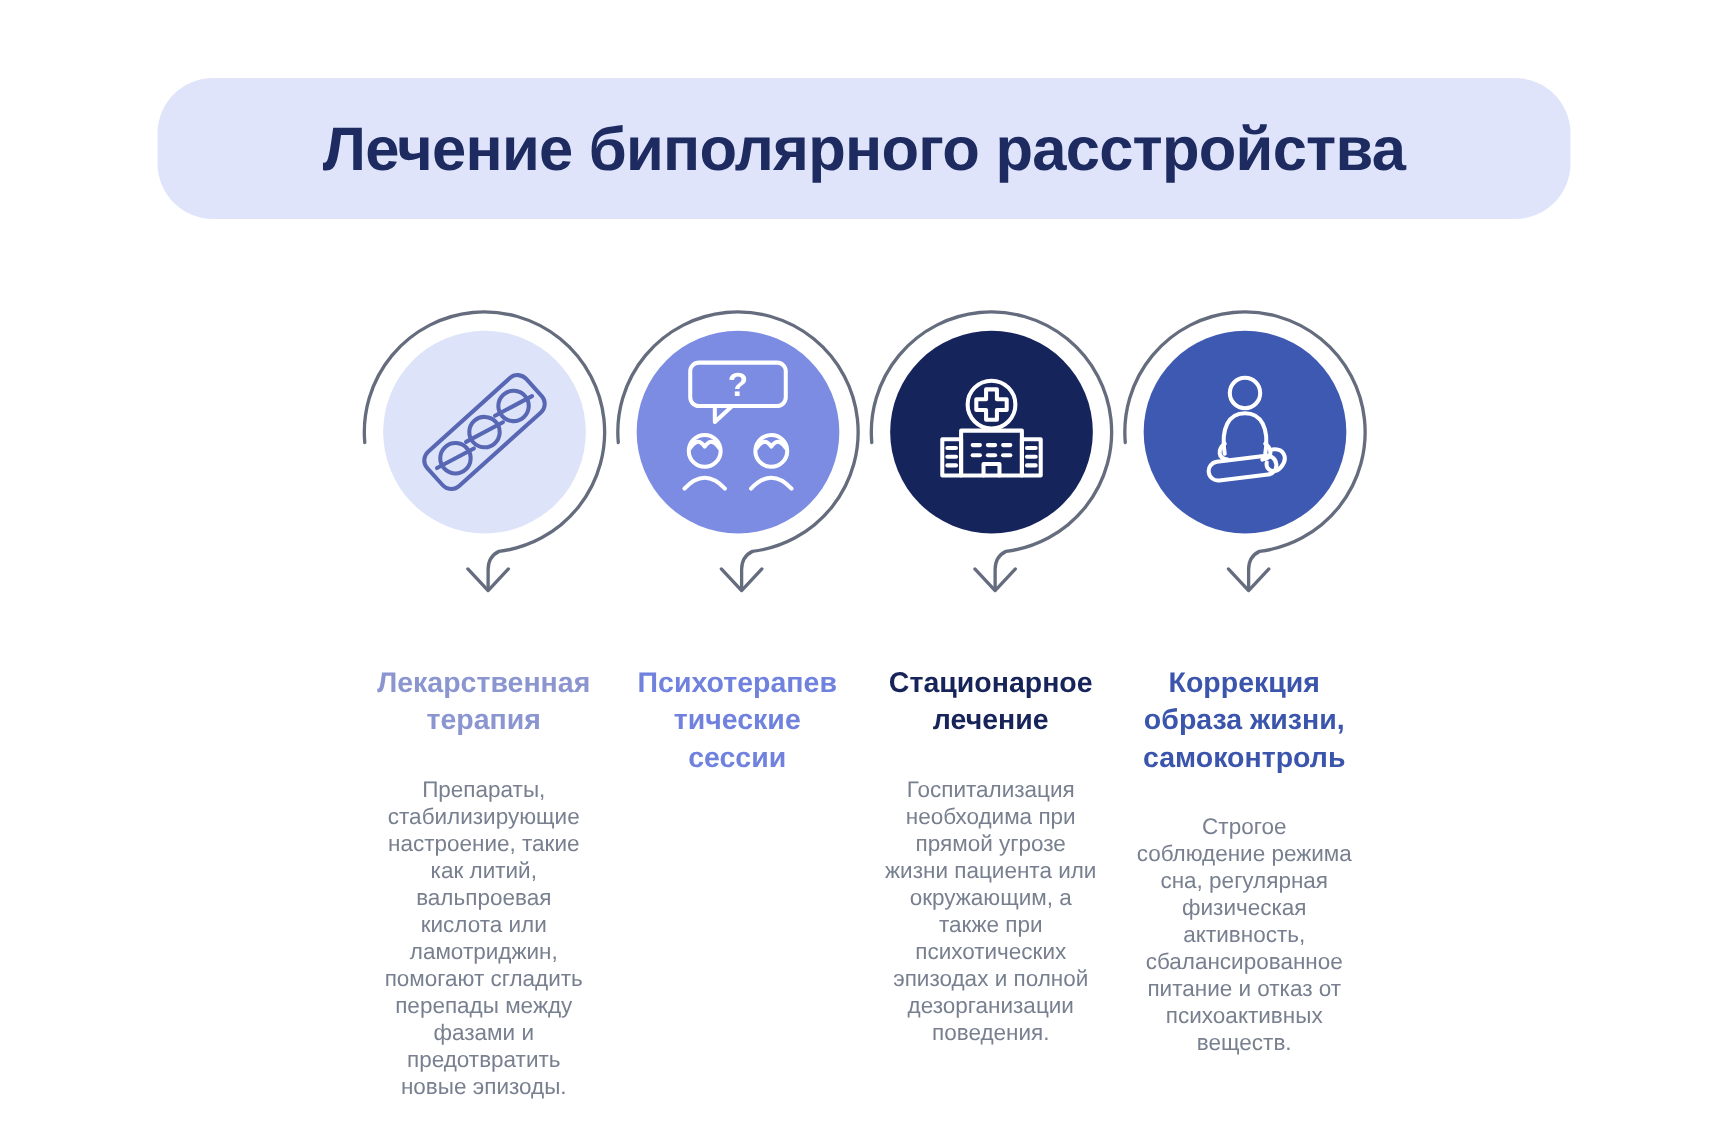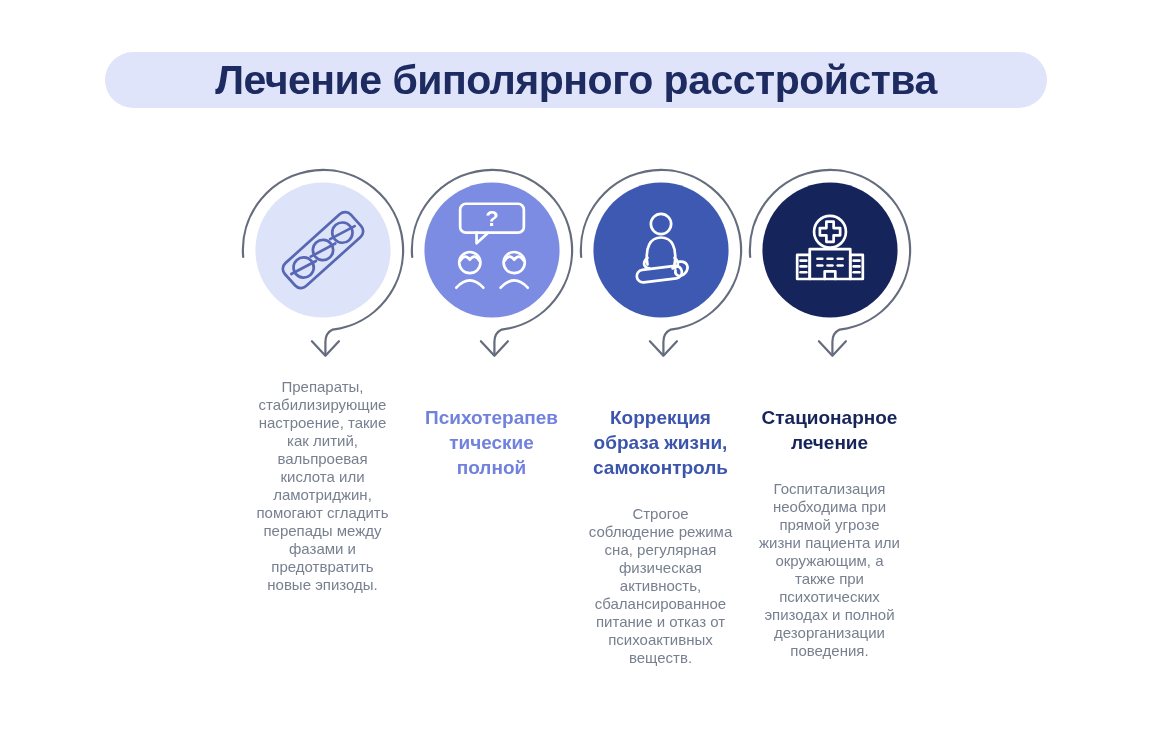--- a/index.html
+++ b/index.html
@@ -2,21 +2,21 @@
 <html lang="ru"><head>
 <meta charset="utf-8">
 <style>
   html,body{margin:0;padding:0;}
   body{
     width:1152px;height:753px;background:#ffffff;overflow:hidden;
     font-family:"Liberation Sans","DejaVu Sans",sans-serif;
     -webkit-font-smoothing:antialiased;
   }
   .title-pill{
-    width:942px;height:56px;margin:52px auto 0;
+    width:942px;height:94px;margin:52px auto 0;
     background:#dfe4fb;border-radius:37px;
     display:flex;align-items:center;justify-content:center;
   }
   .title-pill h1{
     margin:0;font-size:41px;font-weight:700;color:#1d2b61;letter-spacing:-0.5px;
   }
   .columns{
     width:676px;margin:57px auto 0;
     display:grid;grid-template-columns:repeat(4,169px);
   }
@@ -58,20 +58,22 @@
         <g class="icon" transform="translate(86,88) rotate(48)">
           <rect x="-16" y="-46" width="32" height="92" rx="8"></rect>
           <circle cx="0" cy="-27" r="10.5"></circle>
           <circle cx="0" cy="0" r="10.5"></circle>
           <circle cx="0" cy="27" r="10.5"></circle>
           <line x1="-3.5" y1="-13" x2="3.5" y2="-41"></line>
           <line x1="-3.5" y1="14" x2="3.5" y2="-14"></line>
           <line x1="-3.5" y1="41" x2="3.5" y2="13"></line>
         </g>
       </svg>
+      <h2 class="c1h">Лекарственная
+терапия</h2>
       <p>Препараты, стабилизирующие настроение, такие как литий, вальпроевая кислота или ламотриджин, помогают сгладить перепады между фазами и предотвратить новые эпизоды.</p>
     </div>
 
     <div class="col c2">
       <svg class="unit" viewBox="0 0 172 208" aria-hidden="true">
         <path class="arcline" d="M 3.3 95.2 A 83 83 0 1 1 96 170.4 Q 88.5 174 88.5 183 L 88.5 196"></path>
         <path class="arcline" d="M 74.5 182.5 L 88.5 197.5 L 102.5 182.5"></path>
         <circle class="fillcircle" cx="86" cy="88" r="70"></circle>
         <g class="icon" transform="translate(86,88)">
           <rect x="-33" y="-48" width="66" height="30" rx="6"></rect>
@@ -84,43 +86,21 @@
           </g>
           <g transform="translate(23,13)">
             <circle cx="0" cy="0" r="11"></circle>
             <path d="M -10 -2 Q -5 -10 0 -3 Q 5 -10 10 -2"></path>
             <path d="M -14 26 Q 0 11 14 26"></path>
           </g>
         </g>
       </svg>
       <h2 class="c2h">Психотерапев
 тические
-полной</h2>
-    </div>
-
-    <div class="col c3">
-      <svg class="unit" viewBox="0 0 172 208" aria-hidden="true">
-        <path class="arcline" d="M 3.3 95.2 A 83 83 0 1 1 96 170.4 Q 88.5 174 88.5 183 L 88.5 196"></path>
-        <path class="arcline" d="M 74.5 182.5 L 88.5 197.5 L 102.5 182.5"></path>
-        <circle class="fillcircle" cx="86" cy="88" r="70"></circle>
-        <g class="icon" transform="translate(86,90)">
-          <circle cx="0" cy="-29" r="10.5"></circle>
-          <path d="M -14 13 C -17 -5 -11 -15 0 -15 C 11 -15 17 -5 14 13"></path>
-          <path d="M -14 6 C -19 10 -19 16 -12 17"></path>
-          <path d="M 14 6 C 19 10 19 16 12 17"></path>
-          <path d="M 19 10 C 27 9 30 16 25 22 C 21 27 14 25 15 19"></path>
-          <g transform="rotate(-7)">
-            <rect x="-28" y="16" width="47" height="13" rx="6.5"></rect>
-          </g>
-        </g>
-      </svg>
-      <h2 class="c3h">Коррекция
-образа жизни,
-самоконтроль</h2>
-      <p>Строгое соблюдение режима сна, регулярная физическая активность, сбалансированное питание и отказ от психоактивных веществ.</p>
+сессии</h2>
     </div>
 
     <div class="col c4">
       <svg class="unit" viewBox="0 0 172 208" aria-hidden="true">
         <path class="arcline" d="M 3.3 95.2 A 83 83 0 1 1 96 170.4 Q 88.5 174 88.5 183 L 88.5 196"></path>
         <path class="arcline" d="M 74.5 182.5 L 88.5 197.5 L 102.5 182.5"></path>
         <circle class="fillcircle" cx="86" cy="88" r="70"></circle>
         <g class="icon" transform="translate(86,88)">
           <circle cx="0" cy="-19" r="16.5"></circle>
           <path d="M -3.75 -29.5 L 3.75 -29.5 L 3.75 -22.75 L 10.5 -22.75 L 10.5 -15.25 L 3.75 -15.25 L 3.75 -8.5 L -3.75 -8.5 L -3.75 -15.25 L -10.5 -15.25 L -10.5 -22.75 L -3.75 -22.75 Z"></path>
@@ -140,14 +120,36 @@
           <line x1="-2.5" y1="16" x2="2.5" y2="16"></line>
           <line x1="8" y1="16" x2="13" y2="16"></line>
           <path d="M -5.5 30 L -5.5 22 L 5.5 22 L 5.5 30"></path>
         </g>
       </svg>
       <h2 class="c4h">Стационарное
 лечение</h2>
       <p>Госпитализация необходима при прямой угрозе жизни пациента или окружающим, а также при психотических эпизодах и полной дезорганизации поведения.</p>
     </div>
 
+    <div class="col c3">
+      <svg class="unit" viewBox="0 0 172 208" aria-hidden="true">
+        <path class="arcline" d="M 3.3 95.2 A 83 83 0 1 1 96 170.4 Q 88.5 174 88.5 183 L 88.5 196"></path>
+        <path class="arcline" d="M 74.5 182.5 L 88.5 197.5 L 102.5 182.5"></path>
+        <circle class="fillcircle" cx="86" cy="88" r="70"></circle>
+        <g class="icon" transform="translate(86,90)">
+          <circle cx="0" cy="-29" r="10.5"></circle>
+          <path d="M -14 13 C -17 -5 -11 -15 0 -15 C 11 -15 17 -5 14 13"></path>
+          <path d="M -14 6 C -19 10 -19 16 -12 17"></path>
+          <path d="M 14 6 C 19 10 19 16 12 17"></path>
+          <path d="M 19 10 C 27 9 30 16 25 22 C 21 27 14 25 15 19"></path>
+          <g transform="rotate(-7)">
+            <rect x="-28" y="16" width="47" height="13" rx="6.5"></rect>
+          </g>
+        </g>
+      </svg>
+      <h2 class="c3h">Коррекция
+образа жизни,
+самоконтроль</h2>
+      <p>Строгое соблюдение режима сна, регулярная физическая активность, сбалансированное питание и отказ от психоактивных веществ.</p>
+    </div>
+
   </div>
 </div>
 
 </body></html>

